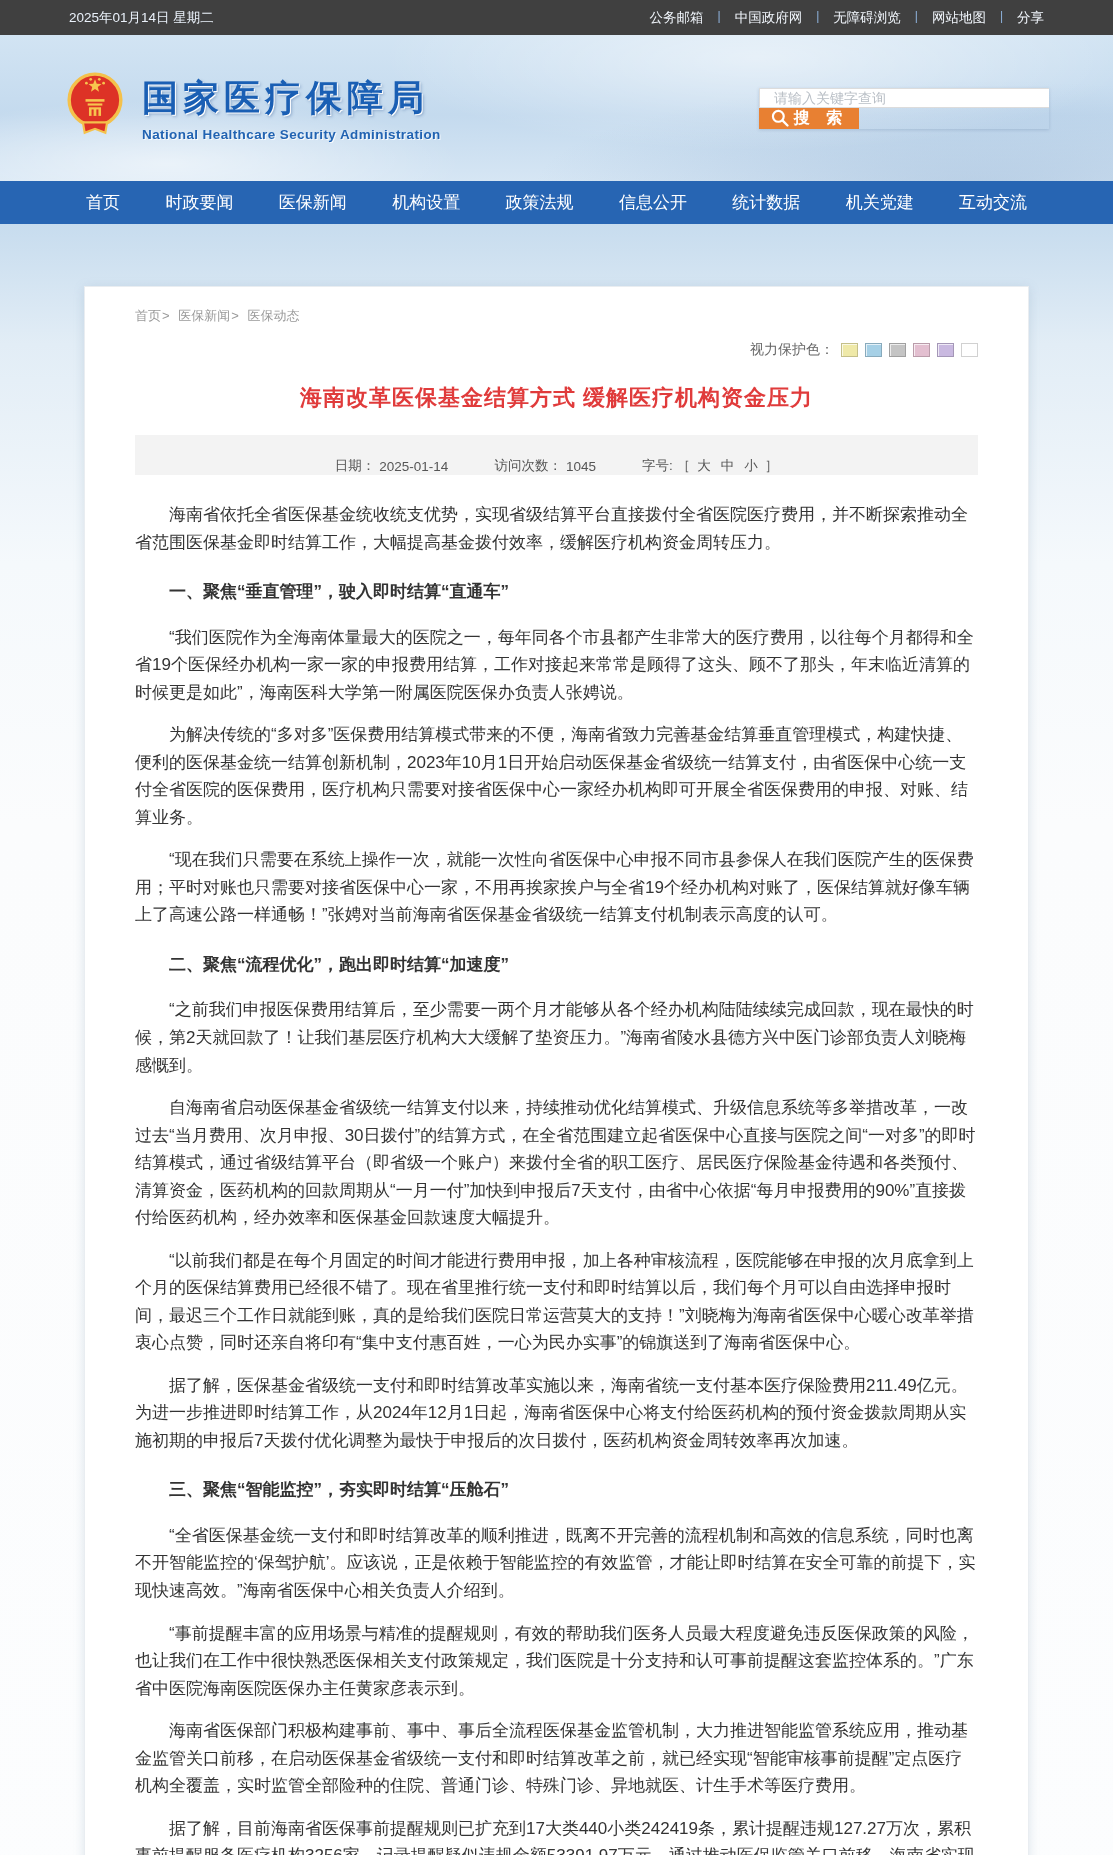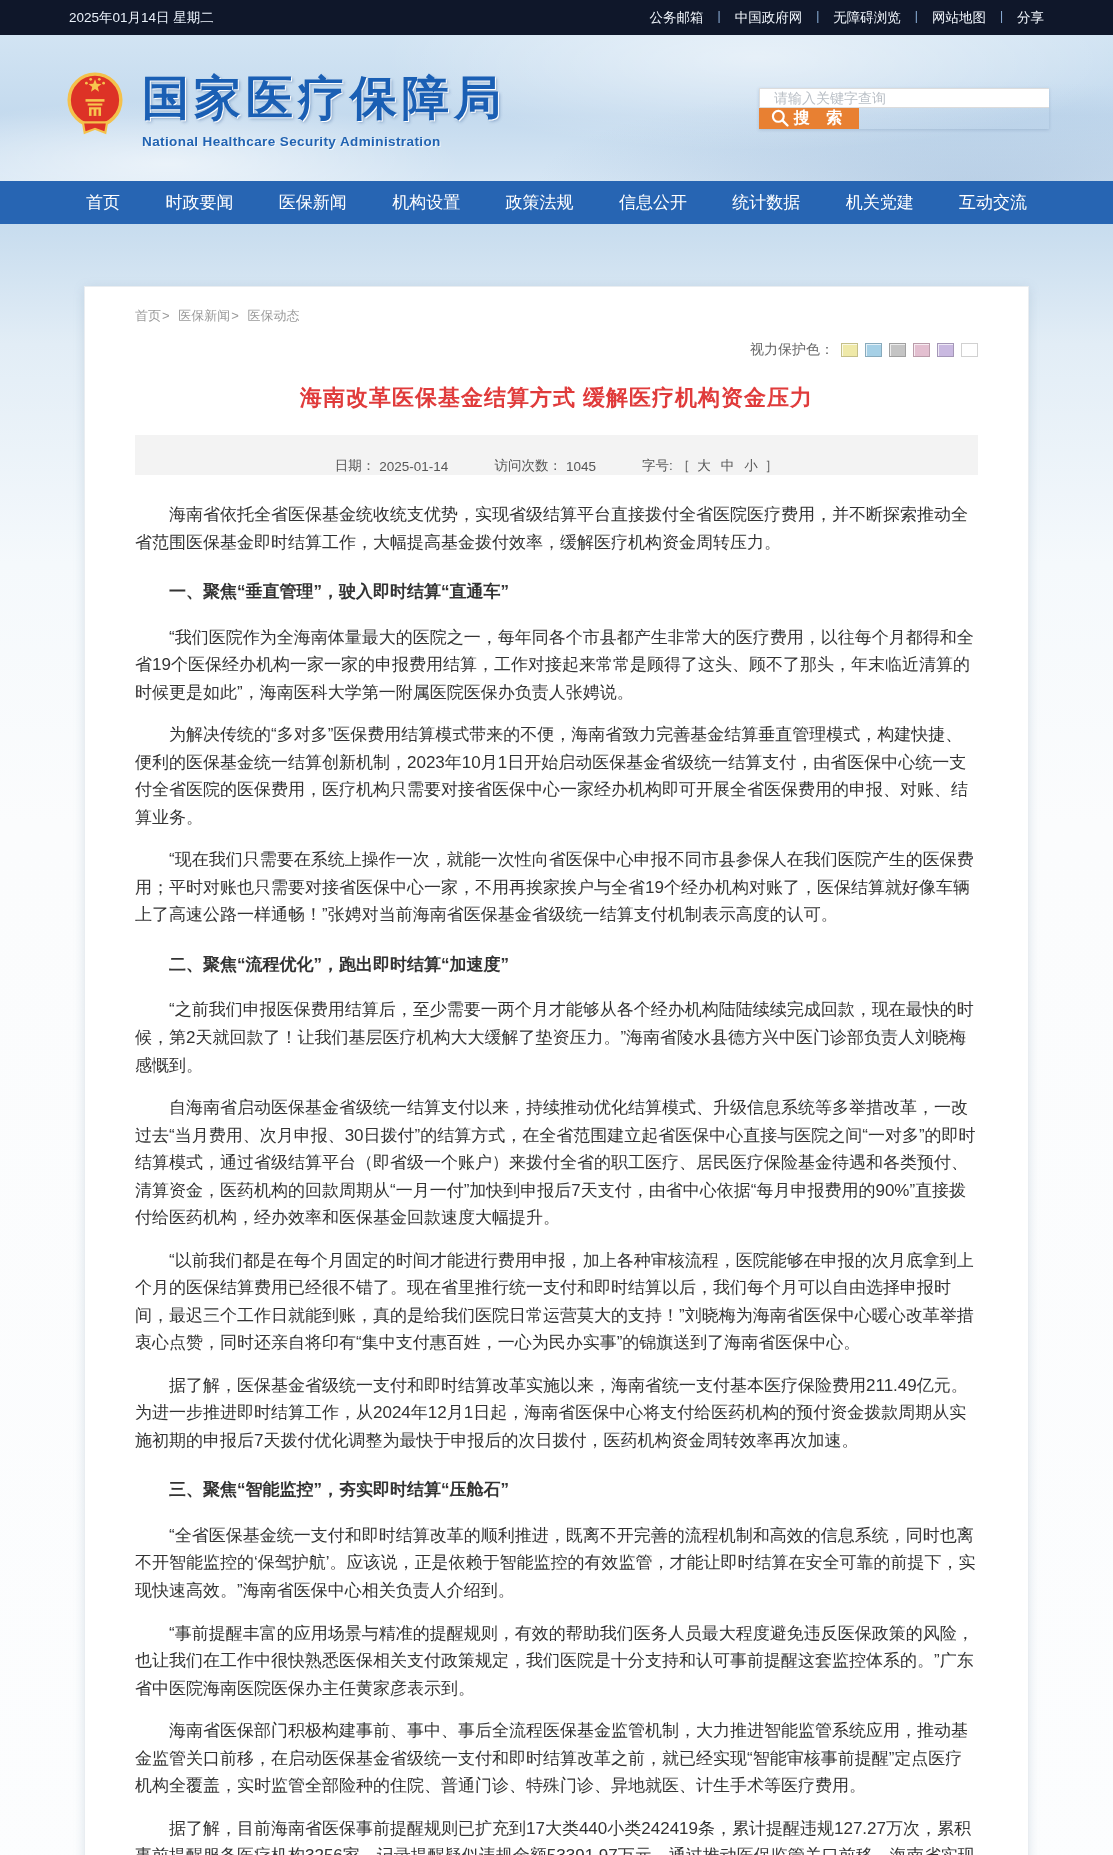--- a/index.html
+++ b/index.html
@@ -2,37 +2,37 @@
 <html><head>
 <meta charset="utf-8">
 <style>
   * { box-sizing: border-box; margin: 0; padding: 0; }
   html,body { background:#e8eff7; }
   body { font-family:"Liberation Sans","DejaVu Sans",sans-serif; }
   .page { width:1113px; margin:0 auto; background:#f7fafc; overflow:hidden; }
   .container { width:945px; margin:0 auto; }
 
   
-  .topbar { height:35px; background:#0f172a; color:#eaf1fa; font-size:13.5px; }
+  .topbar { height:35px; background:#404040; color:#eaf1fa; font-size:13.5px; }
   .topbar .container { display:flex; align-items:center; justify-content:space-between; height:35px; width:975px; }
   .topbar-links { display:flex; align-items:flex-start; gap:14px; }
   .topbar-links .lnk { color:#f2f7fd; text-decoration:none; cursor:pointer; }
   .topbar-links .sep { color:#8fb3dd; font-size:12px; }
 
   
   .header { height:146px; position:relative;
     background:
       radial-gradient(420px 90px at 15% 88%, rgba(255,255,255,.55), transparent 70%),
       radial-gradient(520px 130px at 68% 15%, rgba(255,255,255,.5), transparent 72%),
       radial-gradient(620px 150px at 88% 105%, rgba(125,160,200,.33), transparent 72%),
       linear-gradient(180deg,#d2e4f3 0%,#c4daee 55%,#d6e6f4 100%);
   }
   .header .container { display:flex; align-items:center; height:146px; width:985px; }
   .logo-block { display:flex; align-items:center; gap:16px; cursor:pointer; }
-  .logo-text .cn { font-size:47px; font-weight:bold; color:#1a5fb4; letter-spacing:5px;
+  .logo-text .cn { font-size:36px; font-weight:bold; color:#1a5fb4; letter-spacing:5px;
      text-shadow:1px 1px 0 #ffffff,2px 2px 3px rgba(40,80,140,.35); }
   .logo-text .en { font-size:13.5px; font-weight:bold; color:#2163b2; margin-top:4px; letter-spacing:.4px;
      text-shadow:1px 1px 0 rgba(255,255,255,.8); }
   .search-box { margin-left:auto; display:flex; height:41px; box-shadow:0 1px 3px rgba(80,110,150,.25);flex-direction:column; }
   .search-box input { width:290px; height:41px; border:1px solid #dcdcdc; border-right:none; background:#fff;
      padding:0 14px; font-size:14px; color:#333; outline:none; }
   .search-box input::placeholder { color:#b9bfc6; }
   .search-btn { width:100px; height:41px; background:#e88032; border:none; color:#fff; font-size:16px;
      font-weight:bold; letter-spacing:6px; display:flex; align-items:center; justify-content:center; gap:4px; cursor:pointer; }
 

